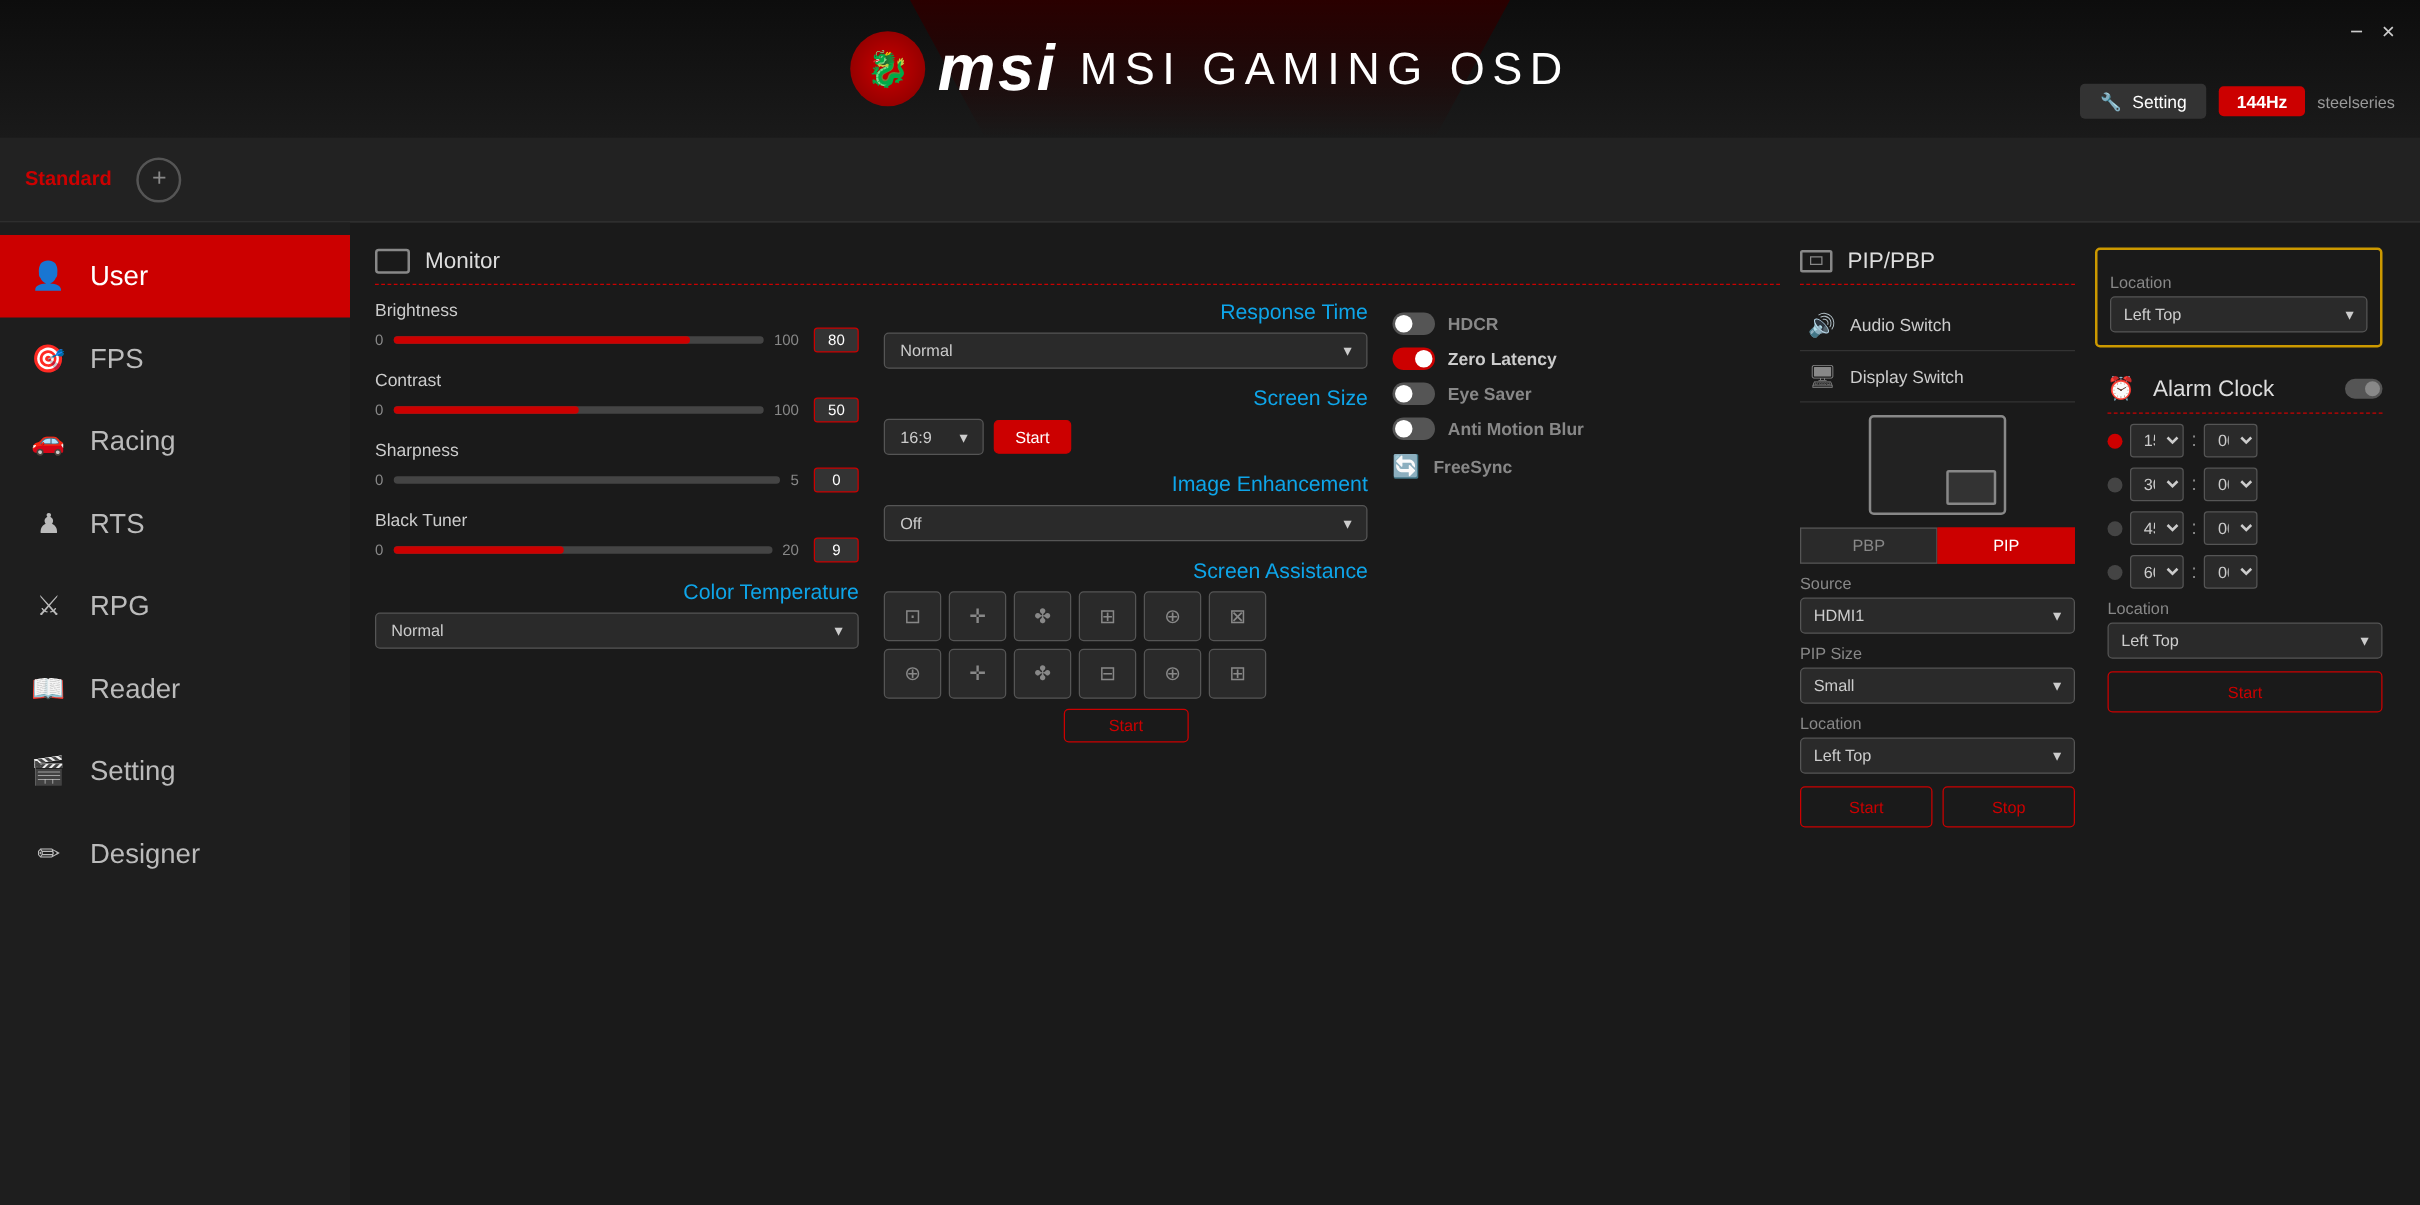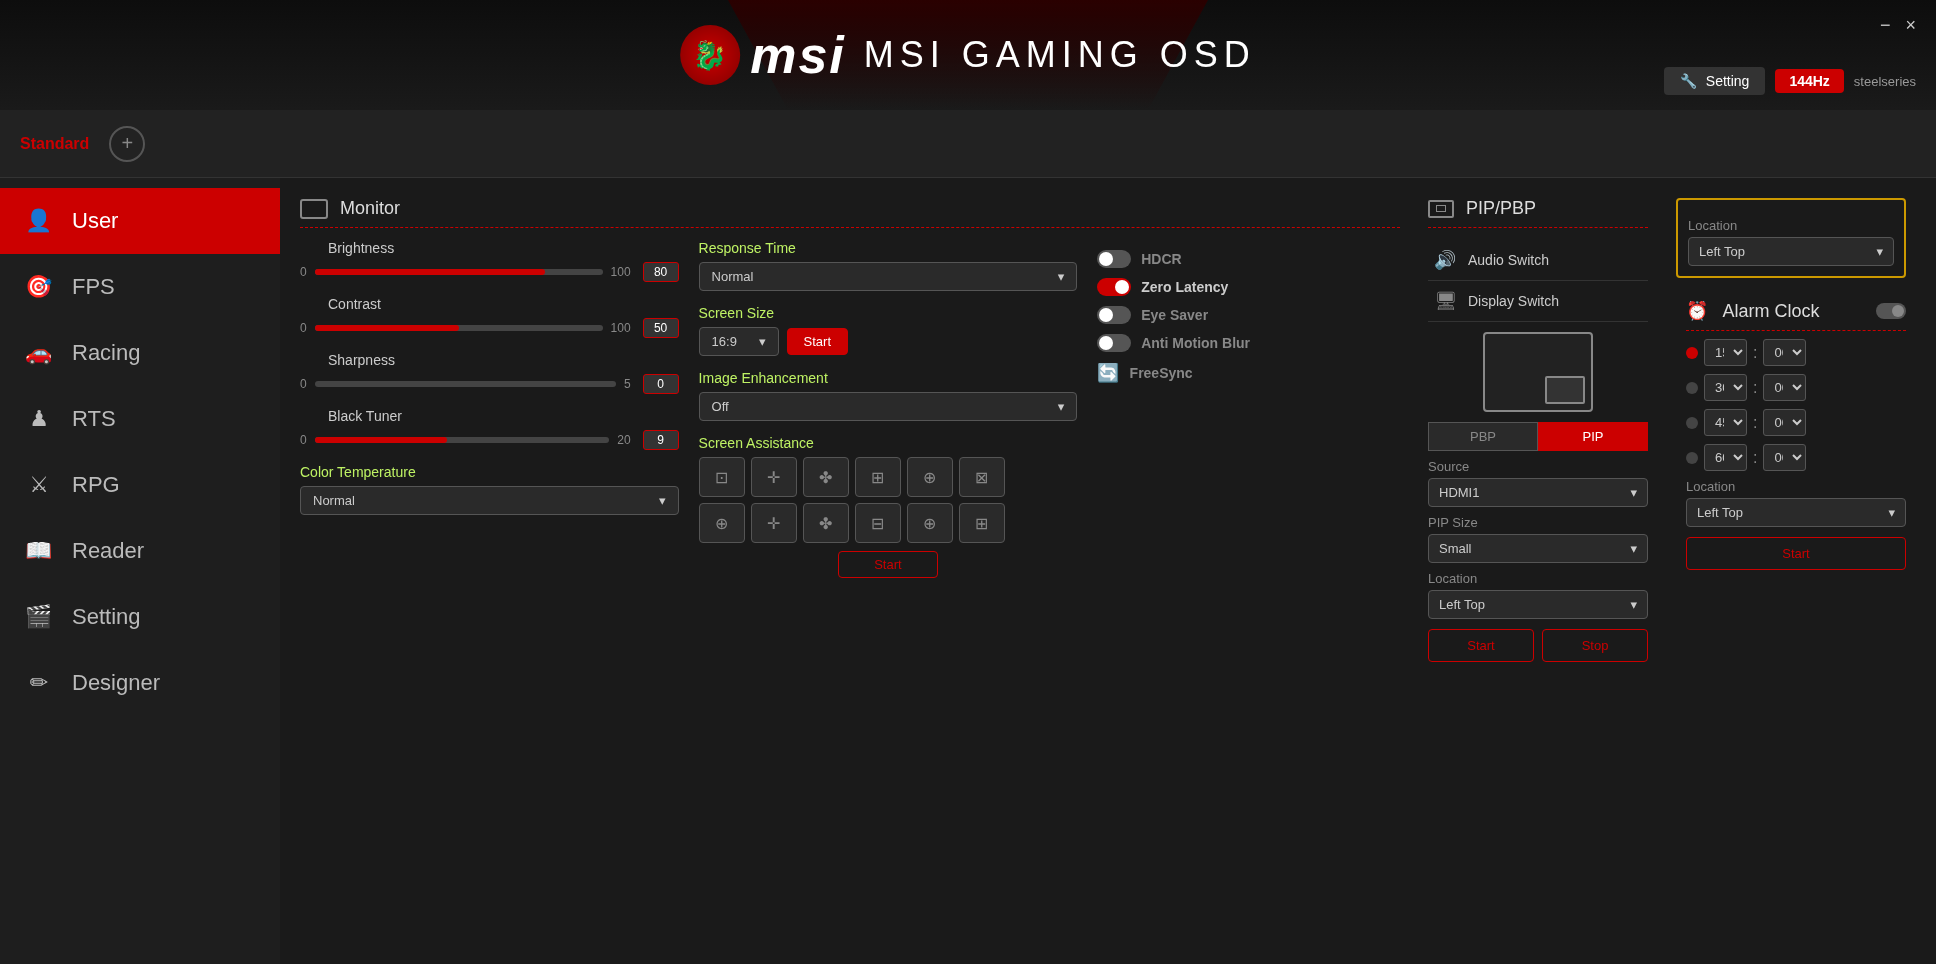--- a/index.html
+++ b/index.html
@@ -122,21 +122,21 @@
       font-size: 22px;
     }
     .sidebar-label { font-size: 22px; }
 
     
     .content {
       flex: 1;
       padding: 20px;
       overflow: hidden;
       display: flex;
-      gap: 28px;
+      gap: 16px;
     }
 
     
     .monitor-section {
       flex: 1;
       min-width: 540px;
     }
     .section-header {
       display: flex;
       align-items: center;
@@ -149,21 +149,21 @@
       font-size: 18px; color: #ddd;
     }
     .monitor-icon {
       width: 28px; height: 20px;
       border: 2px solid #888; border-radius: 3px;
       position: relative;
     }
 
     
     .slider-group { margin-bottom: 14px; }
-    .slider-label { font-size: 14px; color: #ccc; margin-bottom: 6px; margin-left: 28px; }
+    .slider-label { font-size: 14px; color: #ccc; margin-bottom: 6px; }
     .slider-row {
       display: flex;
       align-items: center;
       gap: 8px;
       font-size: 12px; color: #888;
     }
     .slider-track {
       flex: 1; height: 6px; background: #444; border-radius: 3px;
       position: relative;
     }
@@ -181,21 +181,21 @@
     .dropdown {
       background: #2a2a2a; border: 1px solid #555;
       padding: 6px 12px; border-radius: 4px;
       color: #ccc; font-size: 13px;
       display: flex; align-items: center; justify-content: space-between;
       cursor: pointer; min-width: 120px;
     }
 
     
     .control-group { margin-bottom: 14px; }
-    .control-label { font-size: 14px; color: #bef264; margin-bottom: 6px; }
+    .control-label { font-size: 17px; color: #0ea5e9; margin-bottom: 6px; text-align: right; }
 
     .screen-size-row { display: flex; align-items: center; gap: 8px; }
     .red-btn {
       background: transparent; border: 1px solid #cc0000;
       color: #cc0000; padding: 5px 16px; border-radius: 4px;
       font-size: 13px; cursor: pointer;
     }
     .red-btn.active, .red-btn:hover { background: #cc0000; color: white; }
 
     

